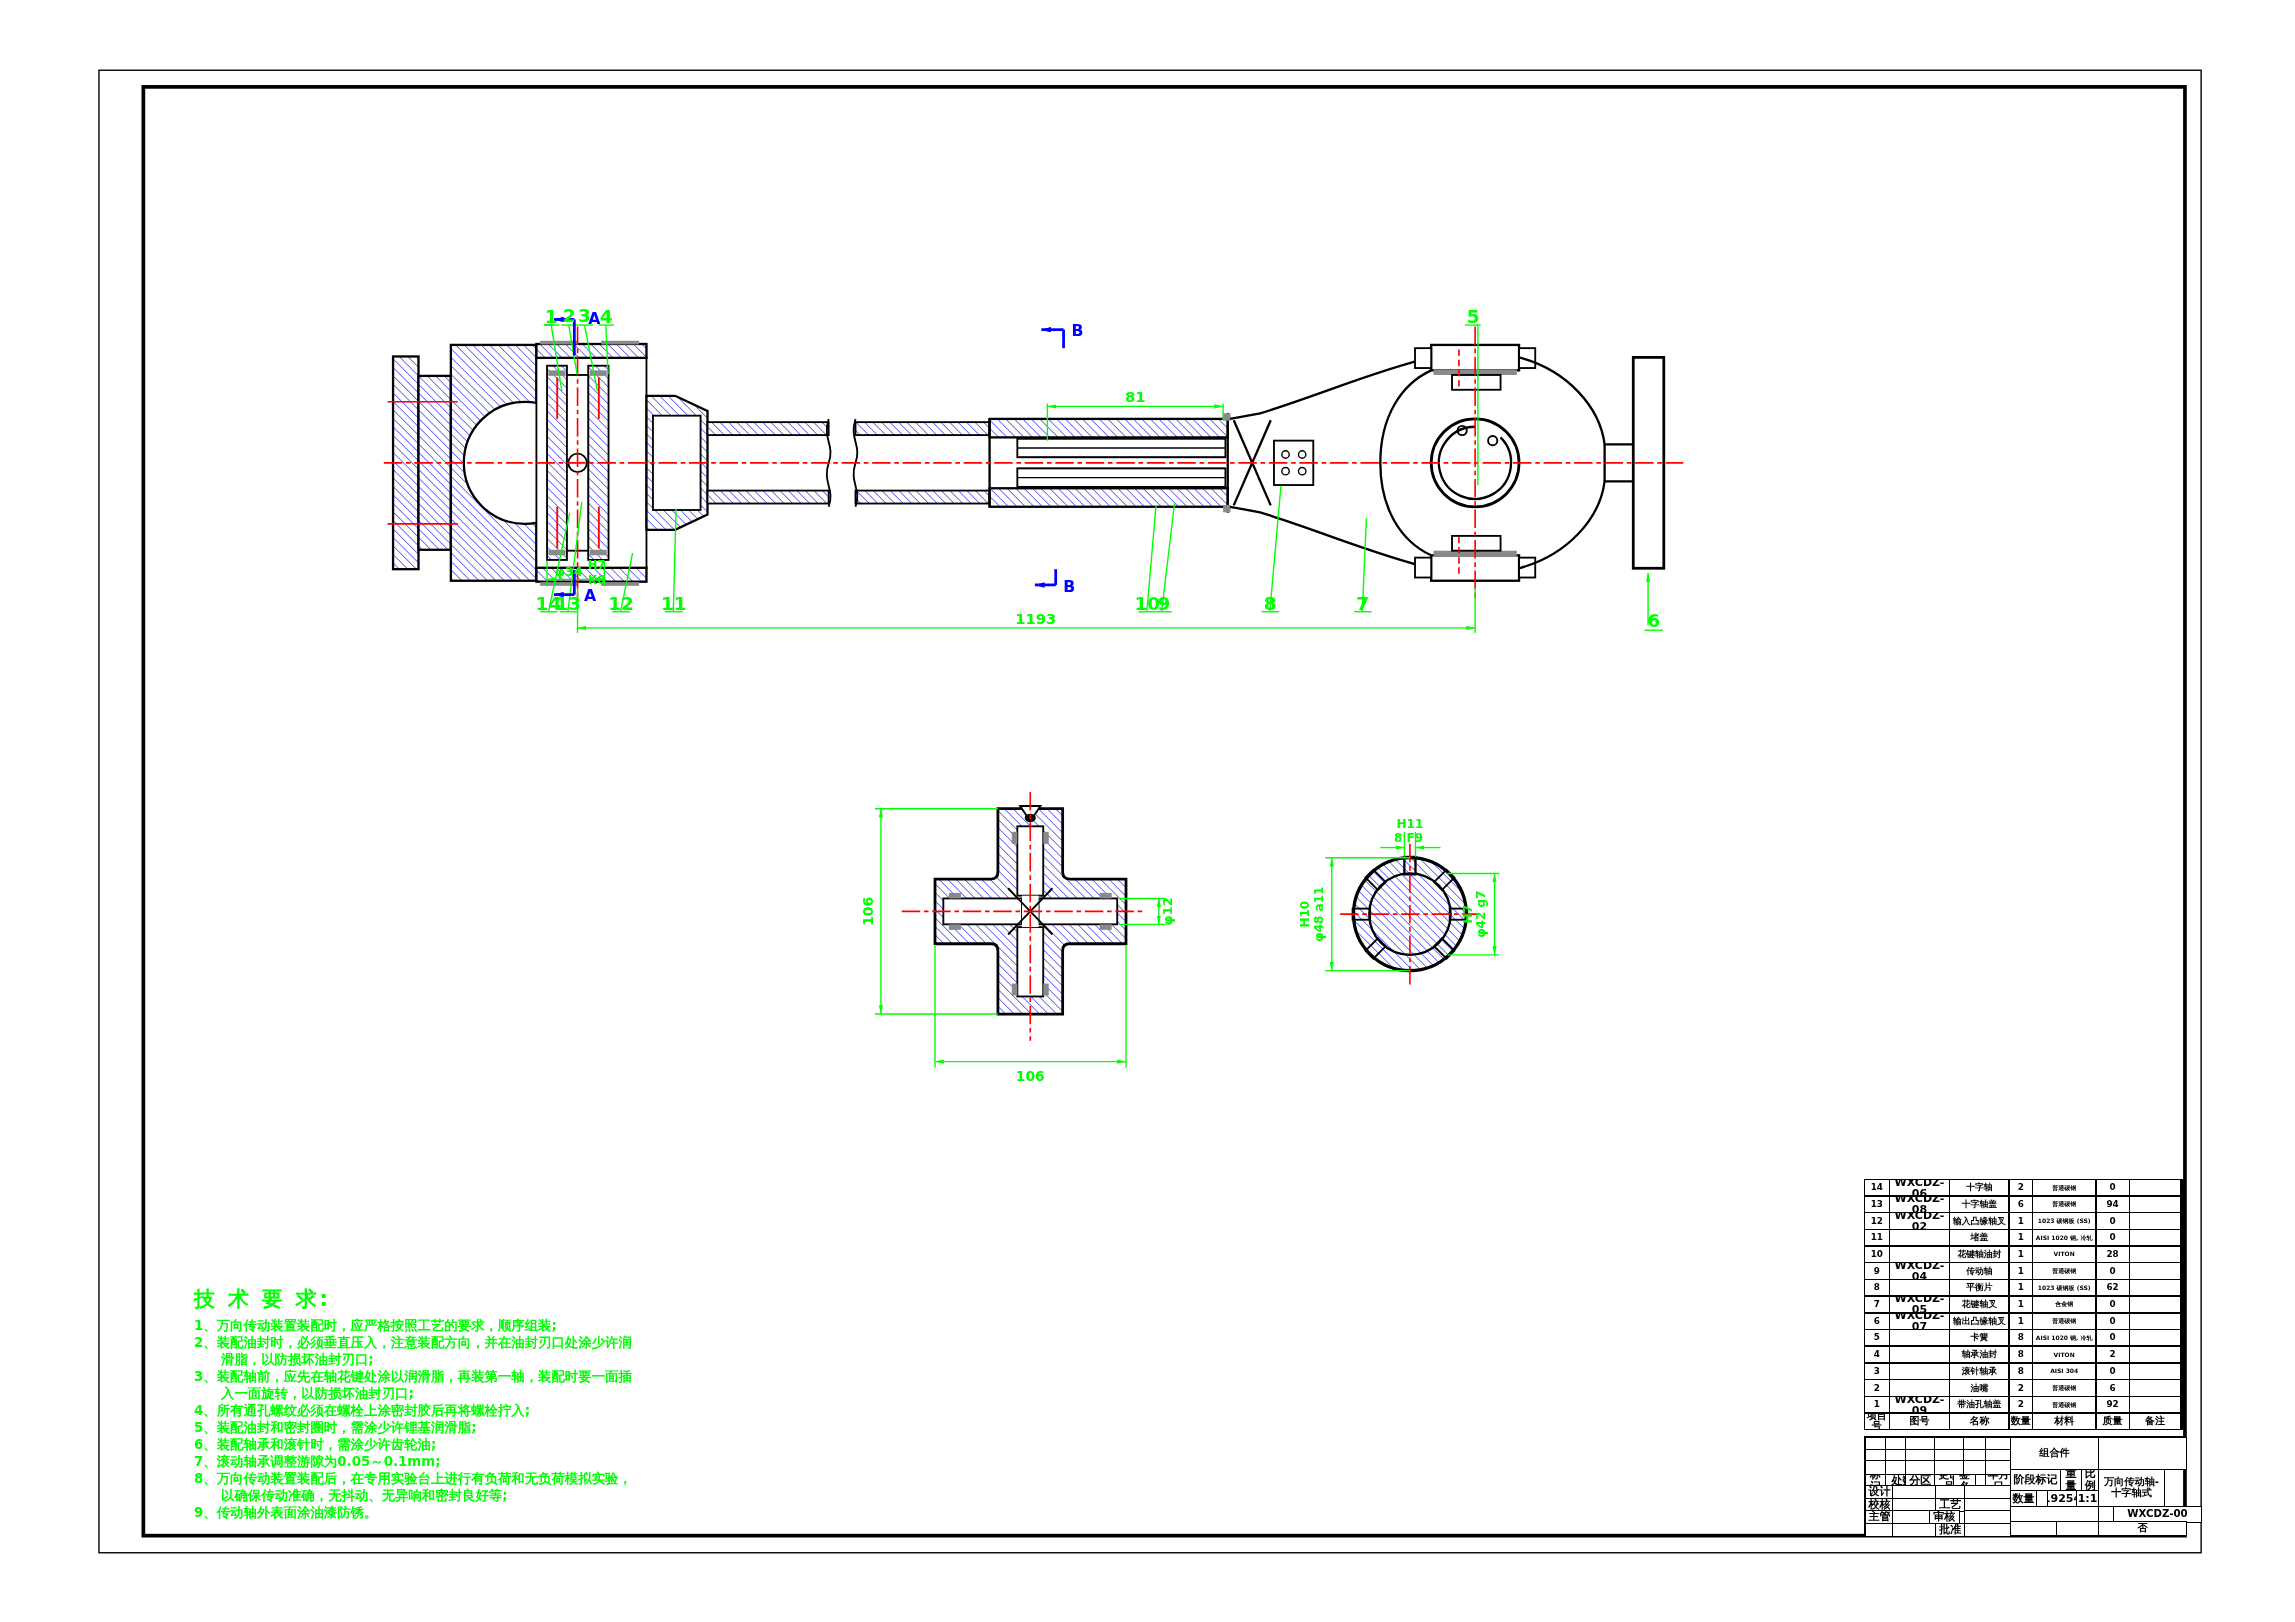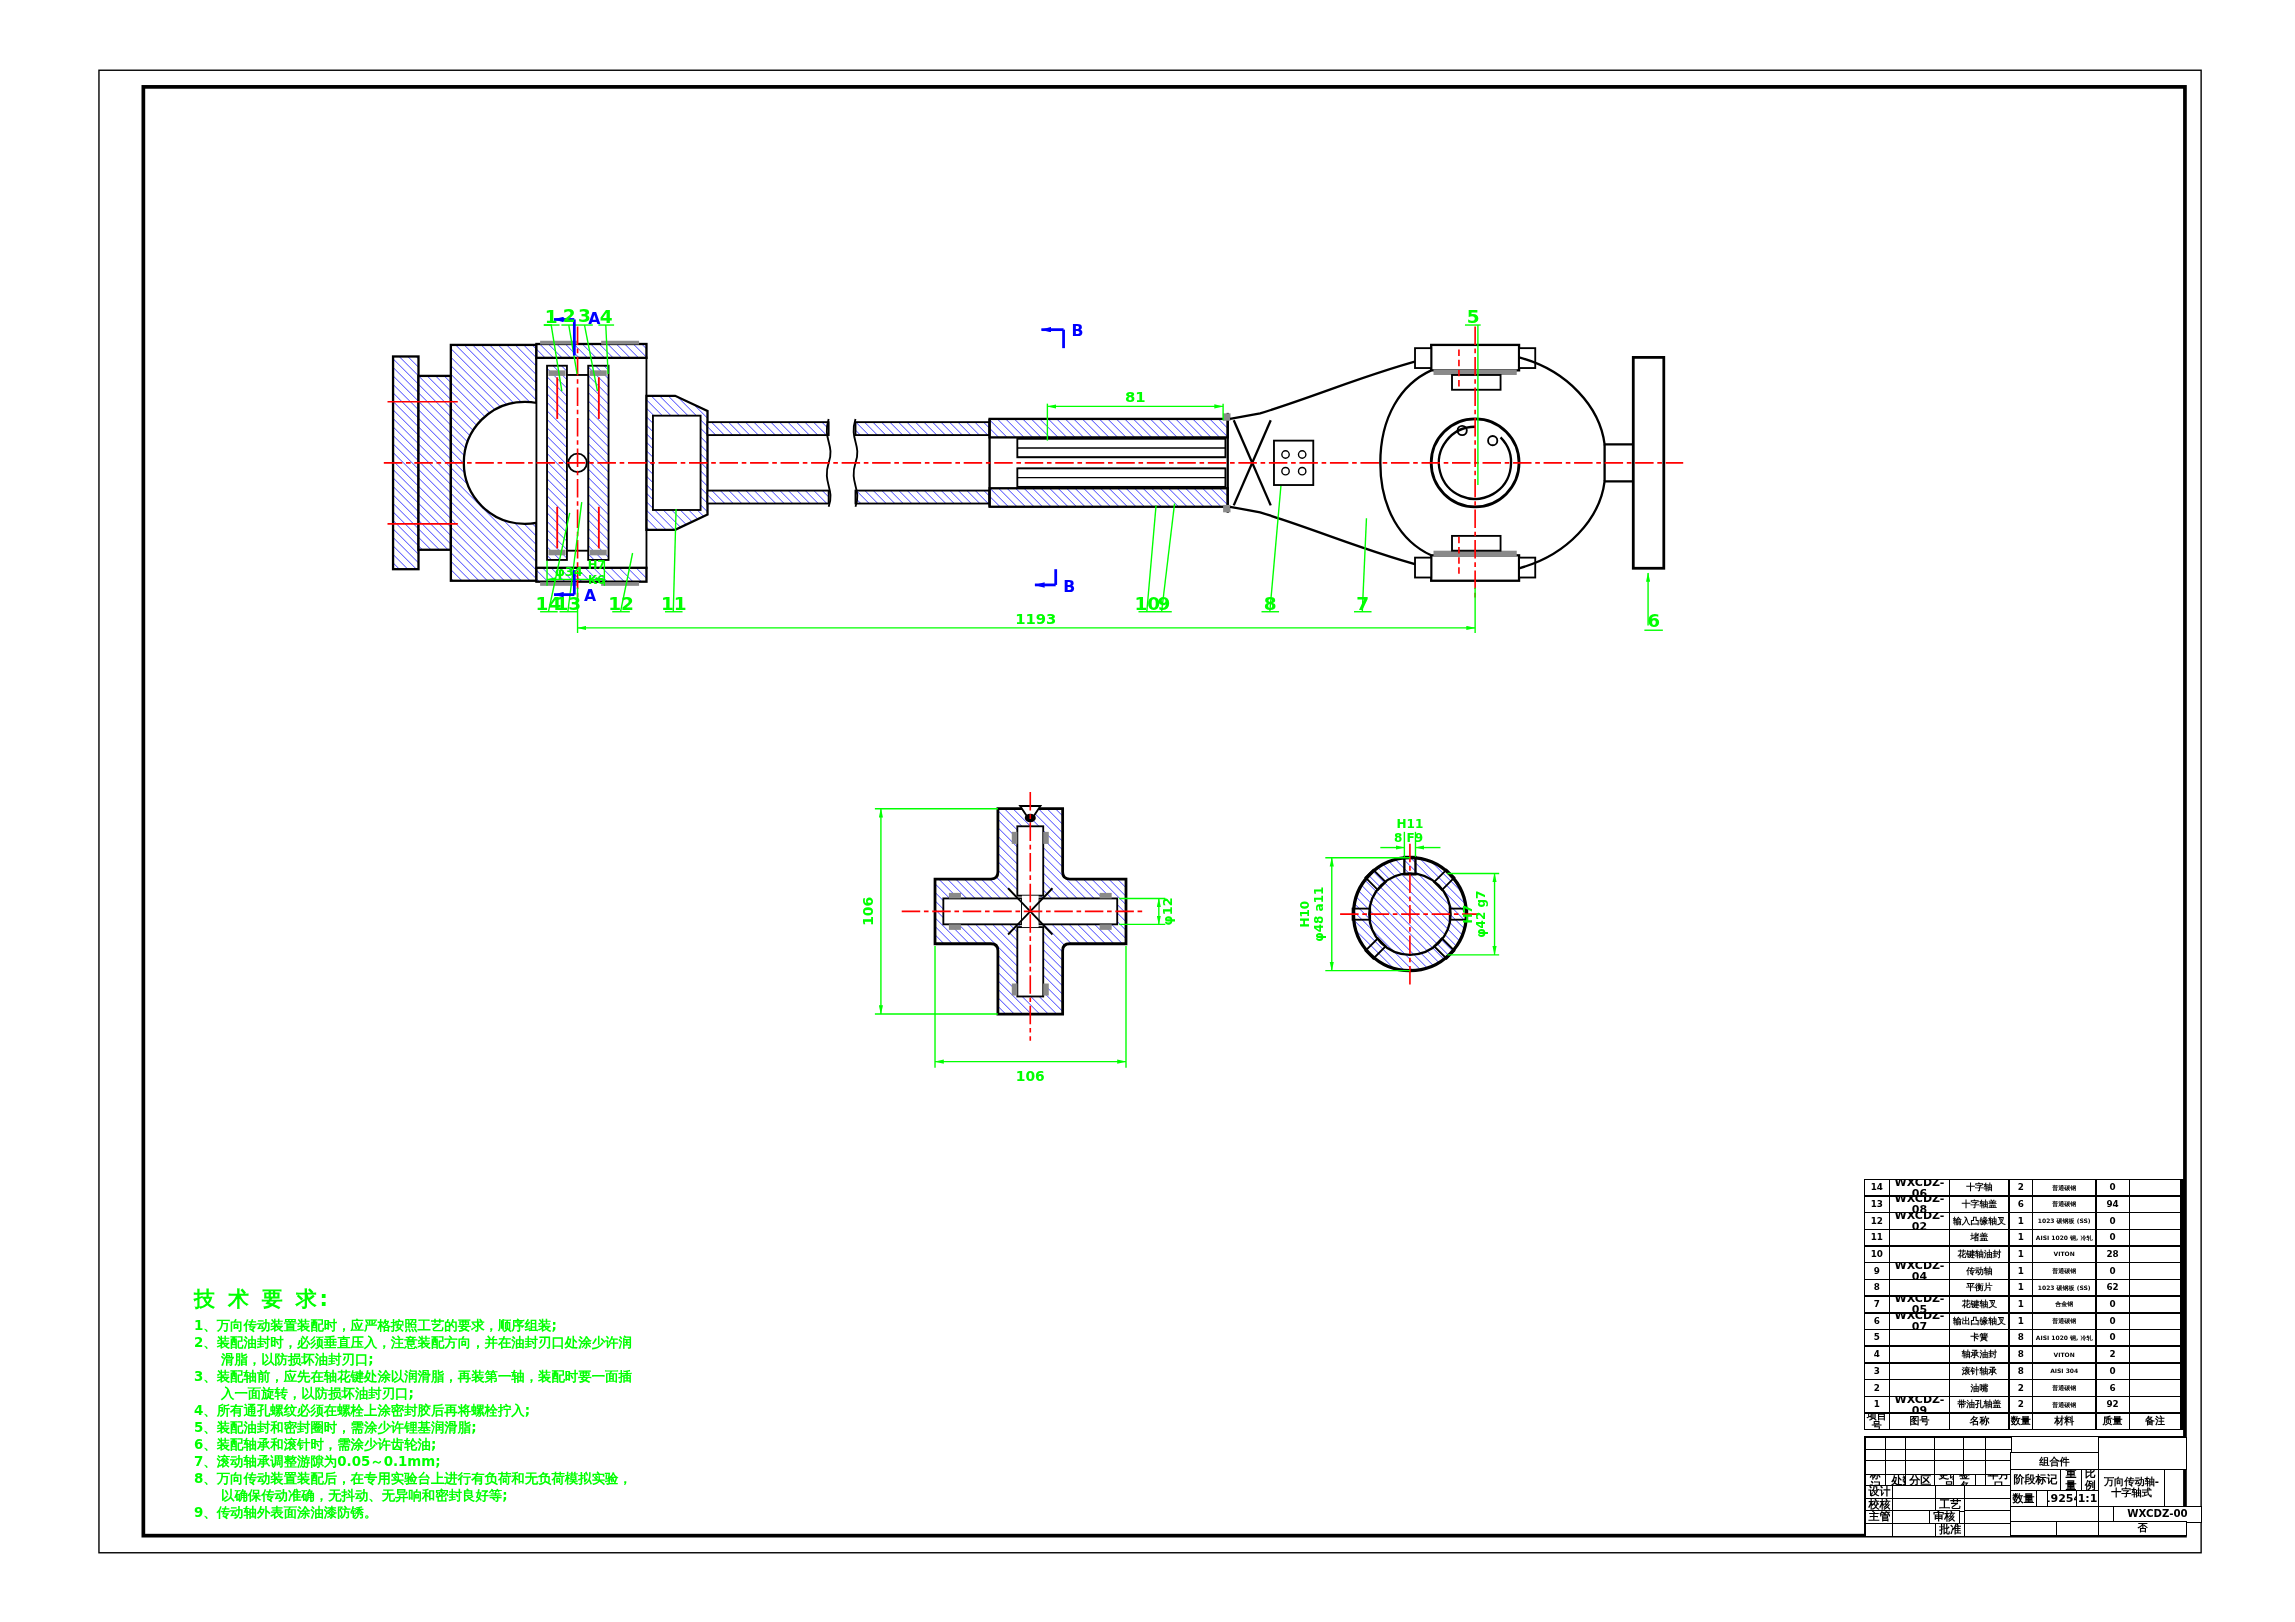--- a/index.html
+++ b/index.html
@@ -482,21 +482,21 @@
   <div class="cell" style="left:99px;top:61px;width:47px;height:14px"></div>
   <div class="cell" style="left:0;top:73px;width:29px;height:14px">主管</div>
   <div class="cell" style="left:27px;top:73px;width:44px;height:14px"></div>
   <div class="cell" style="left:64px;top:73px;width:30.5px;height:14px">审核</div>
   <div class="cell" style="left:99px;top:73px;width:47px;height:14px"></div>
   <div class="cell" style="left:0;top:86px;width:29px;height:14px"></div>
   <div class="cell" style="left:27px;top:86px;width:44px;height:14px"></div>
   <div class="cell" style="left:70px;top:86px;width:30.5px;height:14px">批准</div>
   <div class="cell" style="left:99px;top:86px;width:47px;height:14px"></div>
 
-  <div class="cell big" style="left:145px;top:15px;width:89px;height:20px">组合件</div>
+  <div class="cell big" style="left:145px;top:0;width:89px;height:33px">组合件</div>
   <div class="cell" style="left:145px;top:32px;width:51px;height:22px">阶段标记</div>
   <div class="cell" style="left:195px;top:32px;width:22px;height:22px">重量</div>
   <div class="cell" style="left:216px;top:32px;width:18.5px;height:22px">比例</div>
   <div class="cell" style="left:145px;top:53px;width:27px;height:17.6px">数量</div>
   <div class="cell" style="left:171px;top:53px;width:13px;height:17.6px"></div>
   <div class="cell" style="left:182px;top:53px;width:30px;height:17.6px">19254</div>
   <div class="cell" style="left:211px;top:53px;width:23px;height:17.6px">1:1</div>
   <div class="cell" style="left:145px;top:69px;width:89px;height:16.7px"></div>
   <div class="cell" style="left:145px;top:84px;width:48px;height:15.3px"></div>
   <div class="cell" style="left:191px;top:84px;width:43px;height:15.3px"></div>

